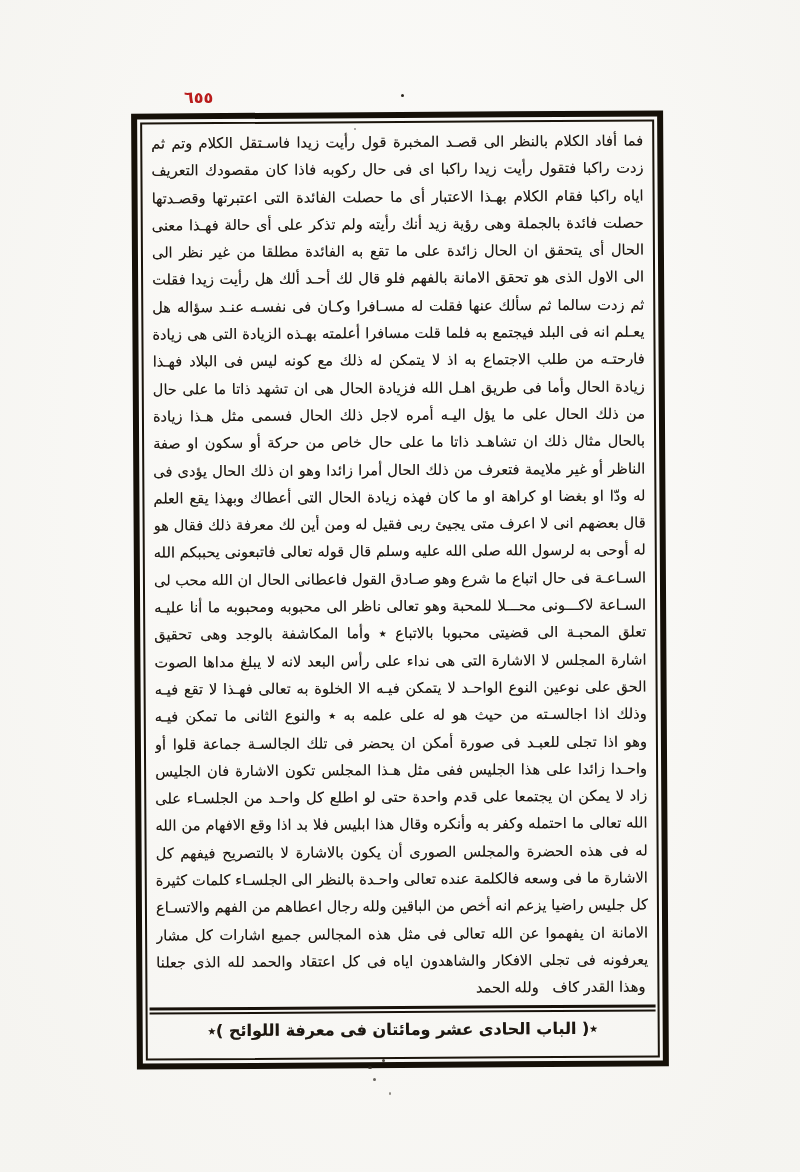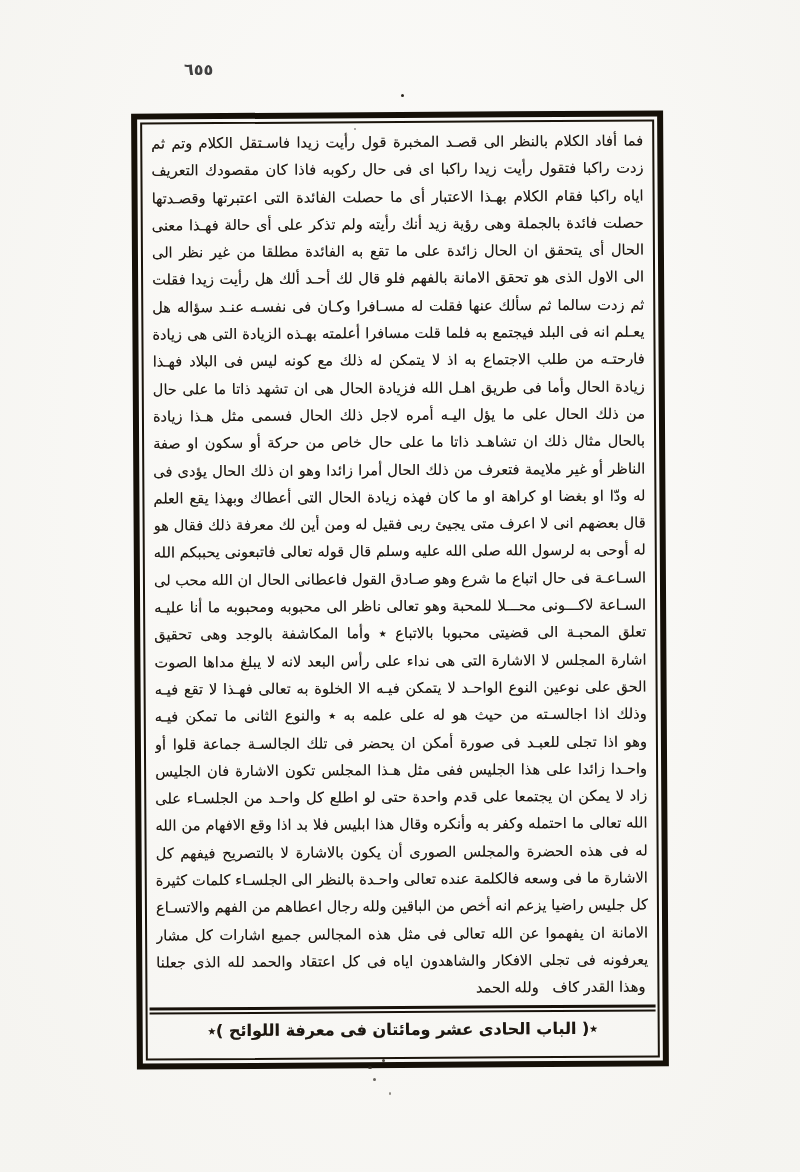--- a/index.html
+++ b/index.html
@@ -5,22 +5,22 @@
   html,body{margin:0;padding:0;}
   body{
     width:800px;height:1172px;position:relative;overflow:hidden;
     background:
       radial-gradient(ellipse at 50% 40%, rgba(255,255,255,0.6), rgba(0,0,0,0.02) 90%),
       #faf9f5;
     font-family:"DejaVu Sans", sans-serif;
     color:#1c1712;
   }
   .page-number{
-    position:absolute;left:184px;top:60px;
-    font-size:16px;font-weight:bold;color:#404040;
+    position:absolute;left:184px;top:88px;
+    font-size:16px;font-weight:bold;color:#b91c1c;
     letter-spacing:1px;direction:rtl;
   }
   .frame-outer{
     position:absolute;left:134px;top:112px;width:532px;height:956px;
     border:6px solid #151008;
     transform:rotate(-0.35deg);
     box-sizing:border-box;
     background:transparent;
   }
   .frame-inner{

